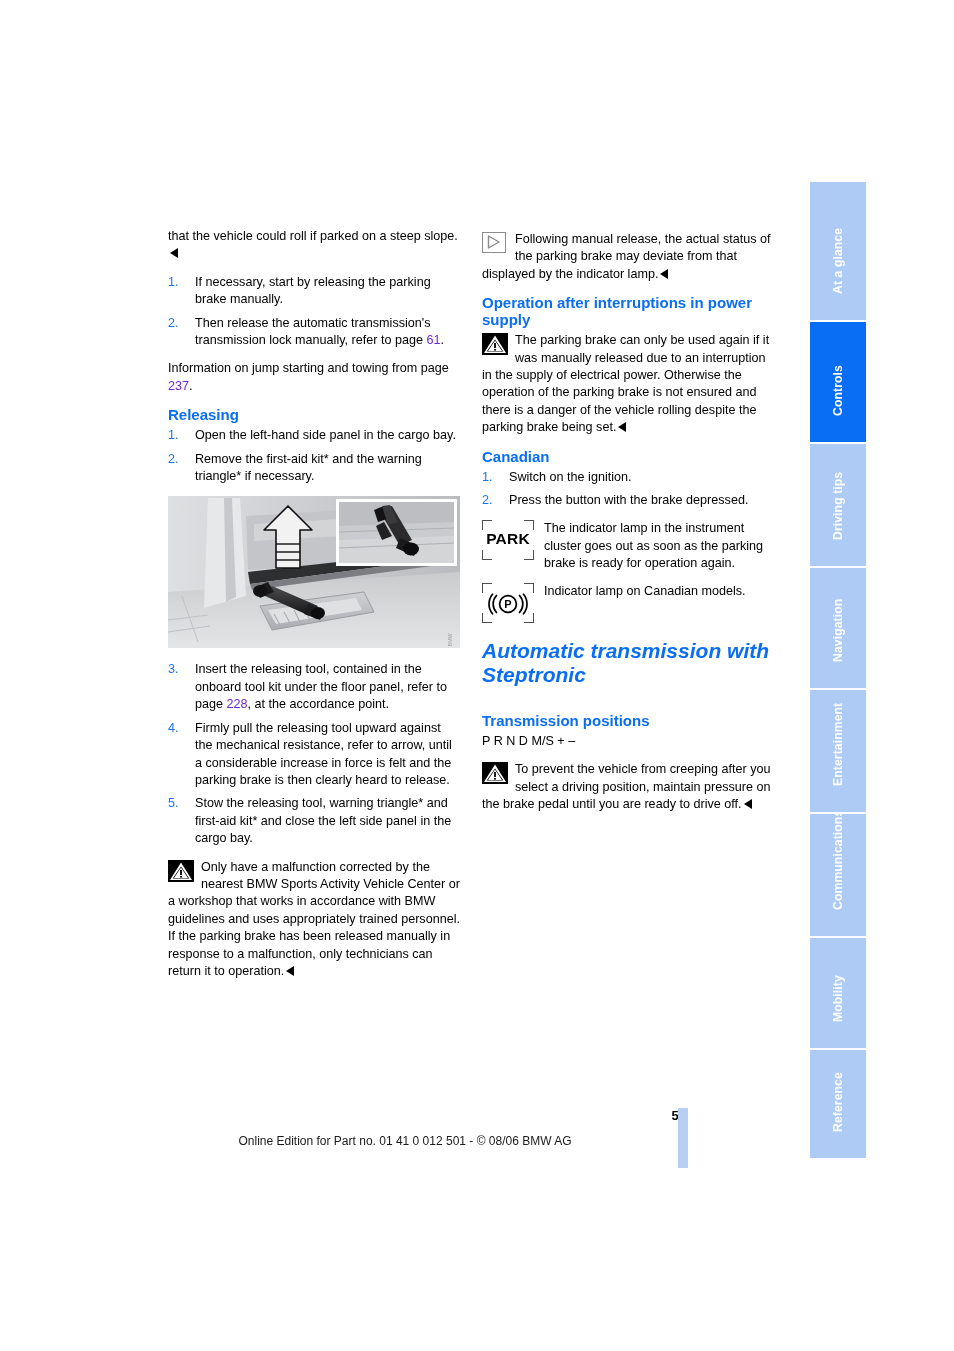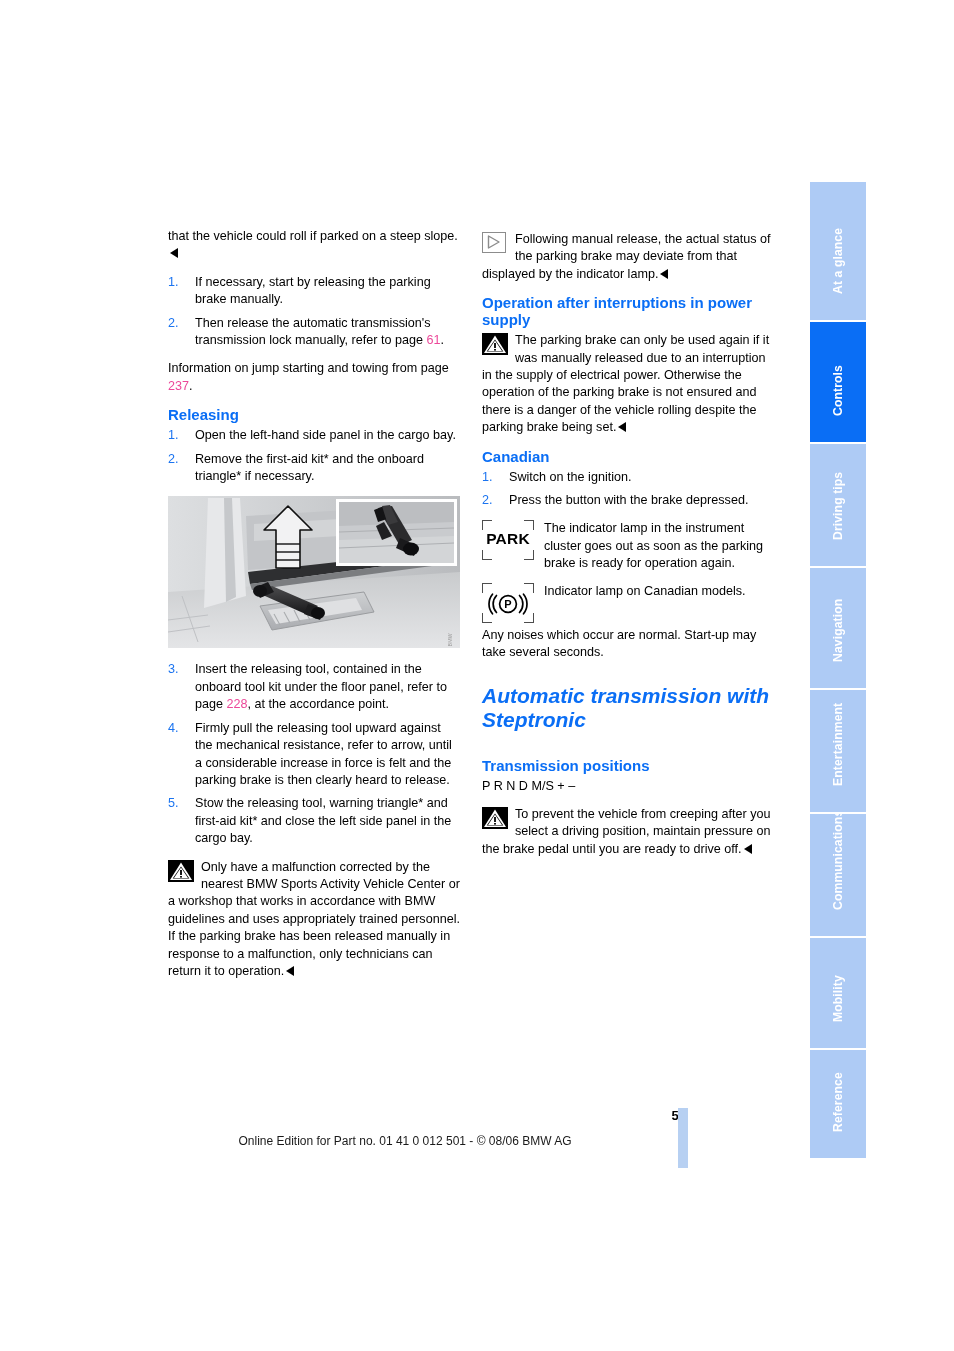--- a/index.html
+++ b/index.html
@@ -45,21 +45,21 @@
     margin: 9px 0 4px 0;
   }
   .h-main {
     color: #0a6ef5;
     font-weight: bold;
     font-size: 21px;
     line-height: 24px;
     margin: 22px 0 25px 0;
     font-style: italic;
   }
-  .pref { color: #ec4899; }
+  .pref { color: #6d28d9; }
 
   
   ol.steps {
     list-style: none;
     margin: 0 0 11px 0;
     padding: 0;
     counter-reset: none;
   }
   ol.steps li {
     position: relative;
@@ -265,21 +265,21 @@
 
     <div class="h-sub">Releasing</div>
 
     <ol class="steps">
       <li>
         <span class="num">1.</span>
         <span>Open the left-hand side panel in the cargo bay.</span>
       </li>
       <li>
         <span class="num">2.</span>
-        <span>Remove the first-aid kit* and the onboard triangle* if necessary.</span>
+        <span>Remove the first-aid kit* and the warning triangle* if necessary.</span>
       </li>
     </ol>
 
     <div id="illustration">
       <svg width="292" height="152" viewBox="0 0 292 152" xmlns="http://www.w3.org/2000/svg">
         <defs>
           <linearGradient id="gFloor" x1="0" y1="0" x2="0" y2="1">
             <stop offset="0" stop-color="#c9cbcd"></stop>
             <stop offset="1" stop-color="#e4e5e7"></stop>
           </linearGradient>
@@ -471,21 +471,20 @@
             <path d="M10.5 4.5 A12.5 12.5 0 0 0 10.5 21.5" fill="none" stroke="#000" stroke-width="1.7" stroke-linecap="round"></path>
             <path d="M6.5 3.2 A15.5 15.5 0 0 0 6.5 22.8" fill="none" stroke="#000" stroke-width="1.7" stroke-linecap="round"></path>
             <path d="M33.5 4.5 A12.5 12.5 0 0 1 33.5 21.5" fill="none" stroke="#000" stroke-width="1.7" stroke-linecap="round"></path>
             <path d="M37.5 3.2 A15.5 15.5 0 0 1 37.5 22.8" fill="none" stroke="#000" stroke-width="1.7" stroke-linecap="round"></path>
           </svg>
         </span>
       </span>
       <span>Indicator lamp on Canadian models.</span>
     </div>
 
-    <p>Any noises which occur are normal. Start-up may take several seconds.</p>
 
     <div class="h-main">Automatic transmission with Steptronic</div>
 
 
     <div class="h-sub">Transmission positions</div>
 
     <p>P R N D M/S + –</p>
 
     <div class="notice">
       <span class="glyph">

